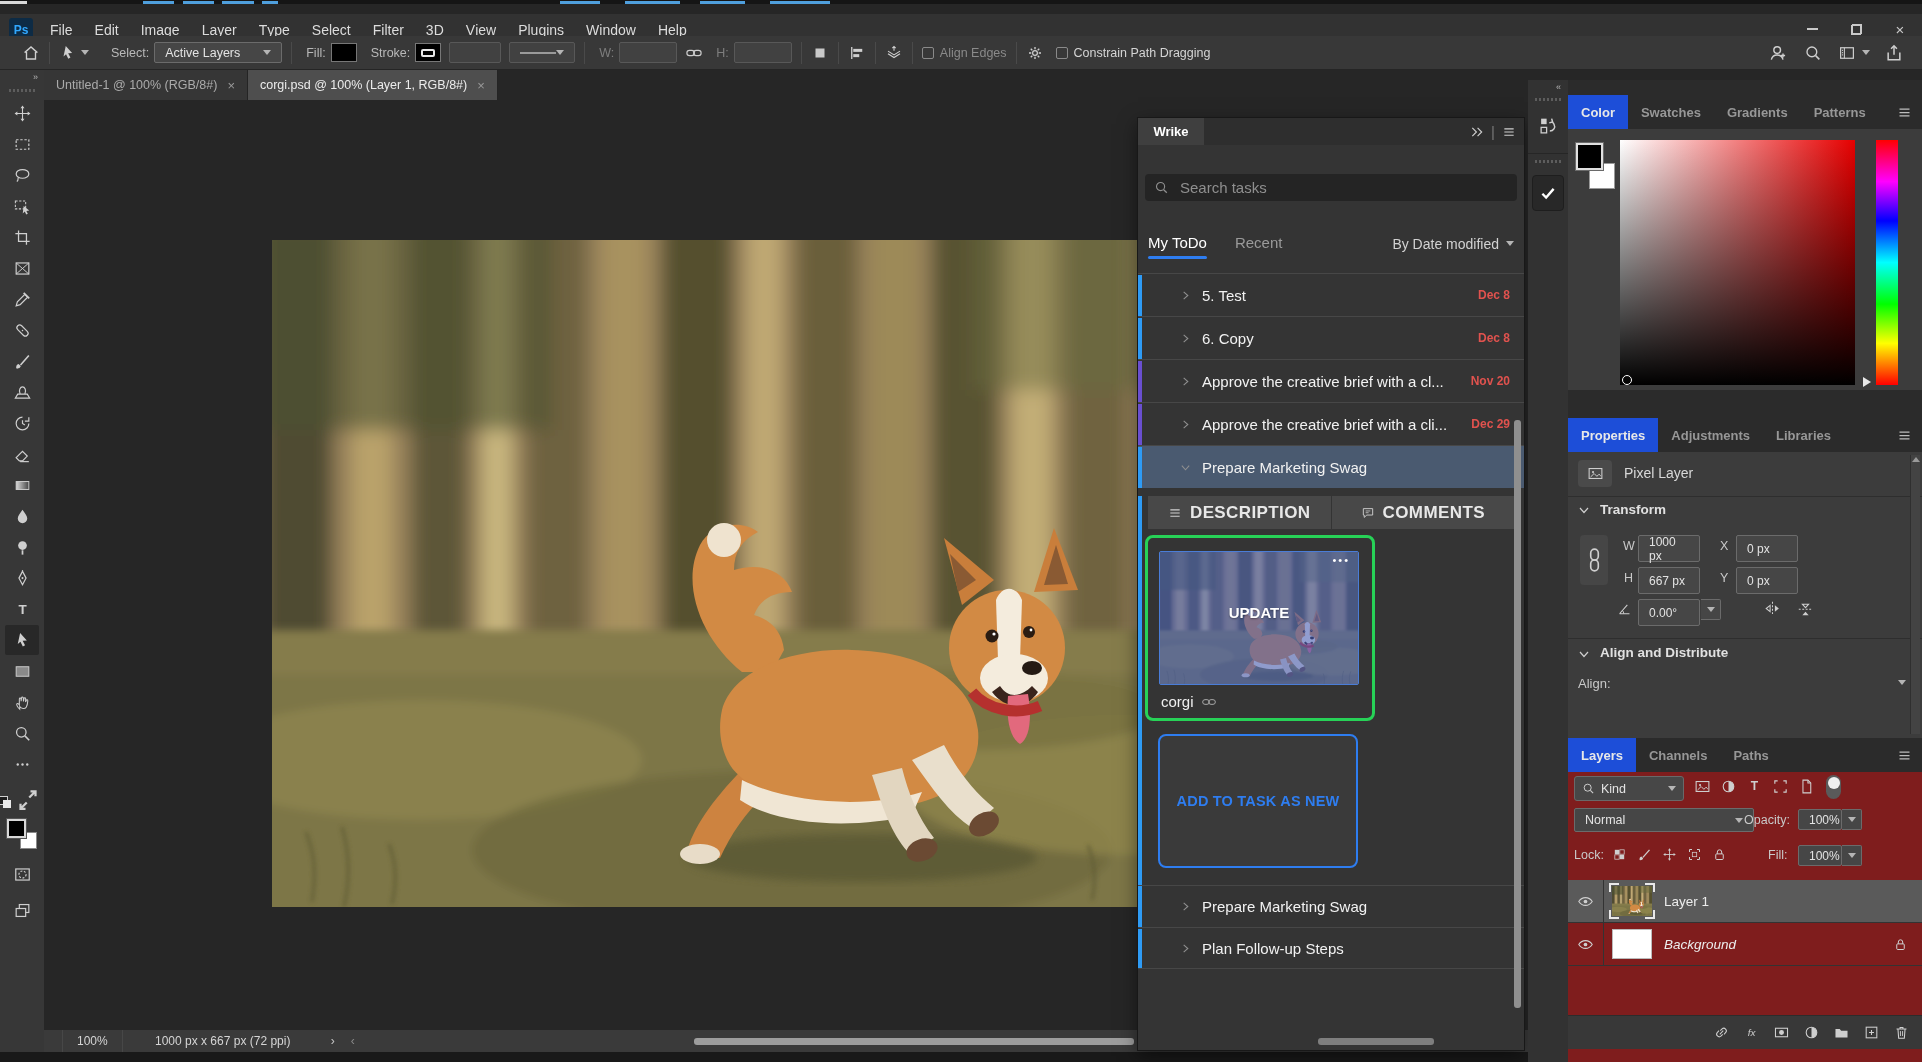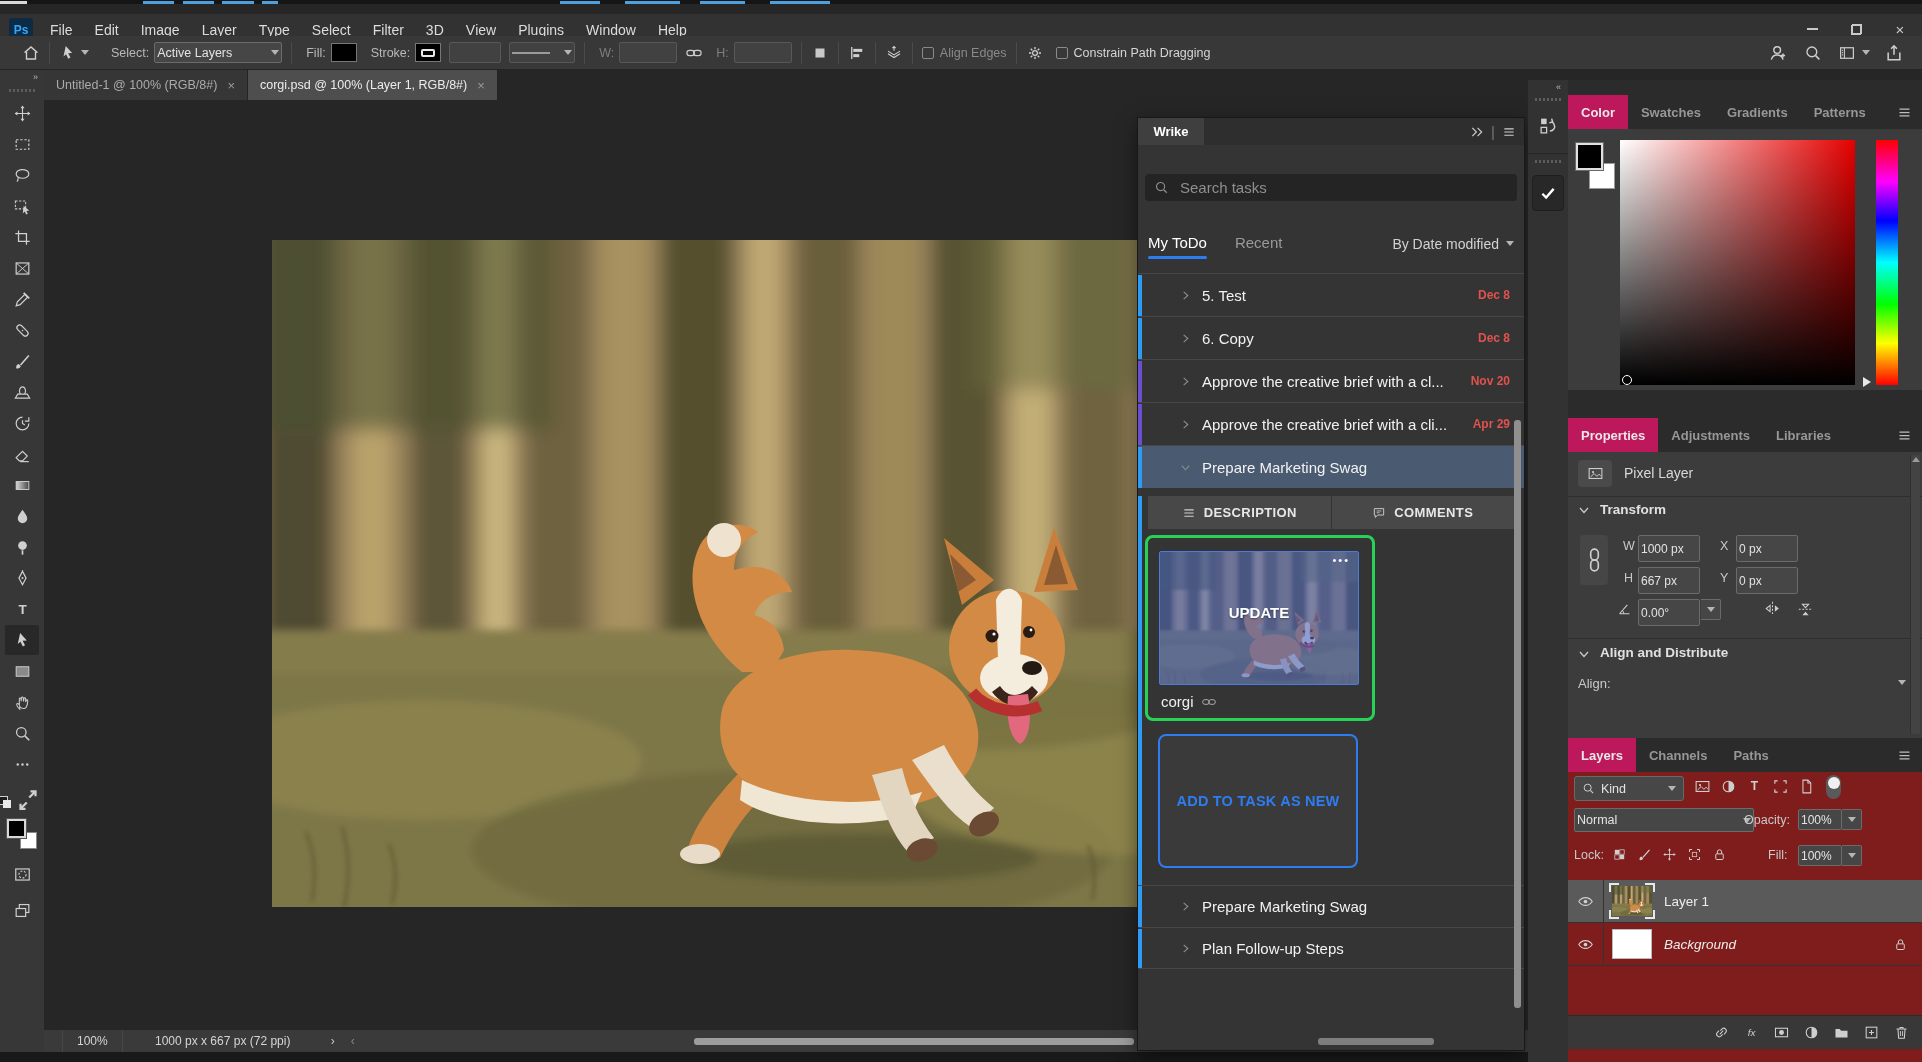--- a/index.html
+++ b/index.html
@@ -27,21 +27,21 @@
   .wres{position:relative;width:11px;height:11px;}
   .wres:before{content:"";position:absolute;left:0;bottom:0;width:8px;height:8px;border:1.5px solid #c9c9c9;}
   .wres:after{content:"";position:absolute;right:0;top:0;width:8px;height:8px;border:1.5px solid #c9c9c9;}
   .wclose{font-size:15px;color:#c9c9c9;}
 
   
   .optbar{left:0;top:36px;width:1922px;height:34px;background:#383838;border-bottom:1px solid #252525;display:flex;align-items:center;font-size:12.5px;color:#c9c9c9;}
   .optsep{width:1px;height:22px;background:#4a4a4a;margin:0 9px;}
   .lbl{color:#b9b9b9;margin:0 5px;}
   .dim{color:#7e7e7e;}
-  .fld{background:#464646;border:1px solid #6b6b6b;border-radius:2px;height:21px;display:flex;align-items:center;padding:0 2px;color:#e3e3e3;}
+  .fld{background:#464646;border:1px solid #6b6b6b;border-radius:2px;height:21px;display:flex;align-items:center;padding:0 10px;color:#e3e3e3;}
   .fld.empty{background:#414141;border-color:#585858;}
   .cv{width:0;height:0;border-left:4px solid transparent;border-right:4px solid transparent;border-top:5px solid #b5b5b5;}
   .cvup{transform:rotate(180deg);}
   .swatch{width:26px;height:19px;border:1px solid #777;background:#000;}
   .swatch.stroke{display:flex;align-items:center;justify-content:center;}
   .swatch.stroke i{width:14px;height:8px;border:2px solid #e8e8e8;border-radius:2px;display:block;}
   .chk{width:12px;height:12px;border:1px solid #8a8a8a;border-radius:2px;margin-right:6px;}
   .optbar .icn svg{width:18px;height:18px;}
 
   
@@ -90,21 +90,21 @@
   .wk-list{left:0;top:155px;width:386px;}
   .trow{position:relative;height:43px;display:flex;align-items:center;border-top:1px solid #474747;padding:0 14px 0 42px;}
   .trow .stripe{position:absolute;left:0;top:1px;bottom:0;width:4px;}
   .trow .tchev{color:#8f8f8f;margin-right:11px;display:flex;}
   .trow .tchev svg{width:11px;height:11px;}
   .ttl{color:#f2f2f2;white-space:nowrap;overflow:hidden;max-width:252px;}
   .due{margin-left:auto;font-size:12px;font-weight:bold;}
   .badge{font-size:10.5px;font-weight:bold;color:#fff;border-radius:3px;padding:2.5px 6px;margin-right:8px;letter-spacing:.3px;}
   .trow.selrow{background:#4a5a70;border-top:1px solid #474747;}
   .wk-dtabs{margin:8px 10px 0 10px;height:33px;background:#484848;display:flex;}
-  .wk-dtab{flex:1;display:flex;align-items:center;justify-content:center;gap:8px;font-size:13px;font-weight:bold;color:#e8e8e8;letter-spacing:.4px;}
+  .wk-dtab{flex:1;display:flex;align-items:center;justify-content:center;gap:8px;font-size:17px;font-weight:bold;color:#e8e8e8;letter-spacing:.4px;}
   .wk-dtab:first-child{border-right:1px solid #343434;}
   .wk-dtab svg{width:14px;height:14px;}
   .gcard{position:relative;margin:6px 0 0 7px;width:230px;height:186px;border:3px solid #27d257;border-radius:8px;background:#343434;}
   .gthumb{position:absolute;left:11px;top:13px;width:200px;height:134px;border:1px solid #4a7dd8;border-radius:2px;overflow:hidden;}
   .gthumb .ovl{position:absolute;inset:0;background:rgba(63,92,197,.55);}
   .gthumb .upd{position:absolute;left:0;right:0;top:52px;text-align:center;color:#fff;font-weight:bold;font-size:15px;text-shadow:0 1px 2px rgba(0,0,0,.4);}
   .gthumb .dots{position:absolute;right:8px;top:2px;color:#fff;font-size:11px;letter-spacing:2px;}
   .gname{position:absolute;left:13px;top:155px;color:#f0f0f0;display:flex;align-items:center;gap:7px;}
   .gname svg{width:16px;height:16px;color:#a8a8a8;}
   .addbtn{margin:13px 0 0 20px;width:200px;height:134px;border:2px solid #2e7df0;border-radius:8px;background:#3a3a3a;display:flex;align-items:center;justify-content:center;color:#2e7df0;font-weight:bold;font-size:14.5px;letter-spacing:.2px;}
@@ -116,21 +116,21 @@
   .pstrip .hd{width:100%;text-align:right;color:#b5b5b5;font-size:9px;letter-spacing:1px;padding:2px 6px 0 0;height:14px;}
   .pstrip .icn svg{width:22px;height:22px;}
   .pcheck{width:32px;height:36px;margin-top:6px;background:#282828;border:1px solid #1e1e1e;border-radius:4px;display:flex;align-items:center;justify-content:center;}
   .pcheck svg{width:18px;height:18px;color:#fff;}
   .pdiv{width:40px;height:1px;background:#262626;margin:8px 0 2px 0;}
 
   
   .dock{left:1568px;top:80px;width:354px;height:982px;background:#323232;}
   .ptabbar{position:absolute;left:0;width:354px;height:34px;background:#2b2b2b;display:flex;align-items:flex-end;}
   .ptab{height:34px;display:flex;align-items:center;padding:0 13px;font-size:13px;font-weight:bold;color:#979797;}
-  .ptab.active{background:#be185d;color:#e8e8e8;}
+  .ptab.active{background:#1d4ed8;color:#e8e8e8;}
   .pmenu{margin-left:auto;margin-right:10px;align-self:center;color:#bdbdbd;}
   .pmenu svg{width:15px;height:15px;}
   .pbody{position:absolute;left:0;width:354px;background:#3c3c3c;}
   .sect{font-weight:bold;font-size:13.5px;color:#e0e0e0;}
   .dockstrip{position:absolute;left:0;width:354px;background:#2b2b2b;}
 
   
   .satsq{position:absolute;left:52px;top:11px;width:235px;height:245px;background:linear-gradient(to bottom,rgba(0,0,0,0),#000),linear-gradient(to right,#fff,#e60000);}
   .huebar{position:absolute;left:308px;top:11px;width:22px;height:245px;background:linear-gradient(to bottom,#f00 0%,#f0f 17%,#00f 33%,#0ff 50%,#0f0 67%,#ff0 83%,#f00 100%);}
   .pickring{position:absolute;left:54px;top:246px;width:10px;height:10px;border:1.5px solid #fff;border-radius:50%;}
@@ -862,21 +862,21 @@
         <span class="due" style="color: rgb(224, 82, 78);">Nov 20</span>
       </div>
       <div class="trow">
         <span class="stripe" style="background: rgb(106, 79, 208);"></span>
         <span class="tchev icn">
             <svg viewBox="0 0 24 24">
               <use href="#i-chev-right"></use>
             </svg>
           </span>
         <span class="ttl">Approve the creative brief with a cli...</span>
-        <span class="due" style="color: rgb(224, 82, 78);">Apr 29</span>
+        <span class="due" style="color: rgb(224, 82, 78);">Dec 29</span>
       </div>
       <div class="trow selrow">
         <span class="stripe" style="background: rgb(46, 155, 245);"></span>
         <span class="tchev icn">
             <svg viewBox="0 0 24 24">
               <use href="#i-chev-down"></use>
             </svg>
           </span>
         <span class="ttl">Prepare Marketing Swag</span>
       </div>

